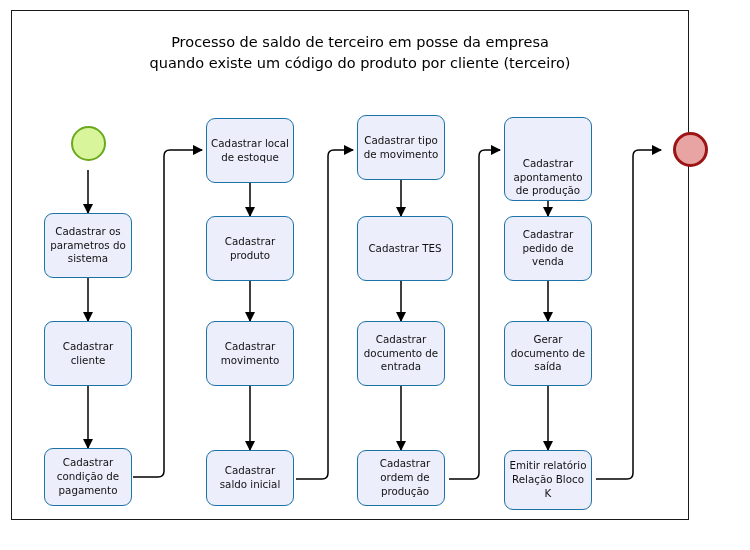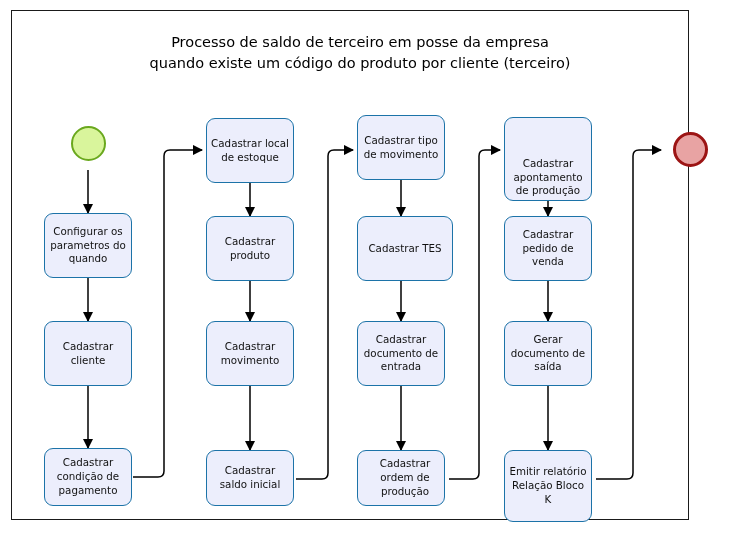--- a/index.html
+++ b/index.html
@@ -126,21 +126,21 @@
       <path d="M 548 386 L 548 450"></path>
 
       <path d="M 596 479 L 627 479 Q 633 479 633 473 L 633 156 Q 633 150 639 150 L 661 150"></path>
     </g>
   </svg>
 
   <div class="terminator start" style="left:71px; top:126px; width:35px; height:35px;"></div>
   <div class="terminator end" style="left:673px; top:132px; width:35px; height:35px;"></div>
 
   <div class="node" style="left:44px; top:213px; width:88px; height:65px;">
-    <span>Configurar os parametros do quando</span>
+    <span>Cadastrar os parametros do sistema</span>
   </div>
   <div class="node" style="left:44px; top:321px; width:88px; height:65px;">
     <span>Cadastrar cliente</span>
   </div>
   <div class="node" style="left:44px; top:448px; width:88px; height:58px;">
     <span>Cadastrar condição de pagamento</span>
   </div>
 
   <div class="node" style="left:206px; top:118px; width:88px; height:65px;">
     <span>Cadastrar local de estoque</span>
@@ -170,17 +170,17 @@
 
   <div class="node" style="left:504px; top:117px; width:88px; height:84px;align-items:flex-end;">
     <span>Cadastrar apontamento de produção</span>
   </div>
   <div class="node" style="left:504px; top:216px; width:88px; height:65px;">
     <span>Cadastrar pedido de venda</span>
   </div>
   <div class="node" style="left:504px; top:321px; width:88px; height:65px;">
     <span>Gerar documento de saída</span>
   </div>
-  <div class="node" style="left:504px; top:450px; width:88px; height:72px;">
+  <div class="node" style="left:504px; top:450px; width:88px; height:60px;">
     <span>Emitir relatório Relação Bloco K</span>
   </div>
 
 </div>
 
 </body></html>

